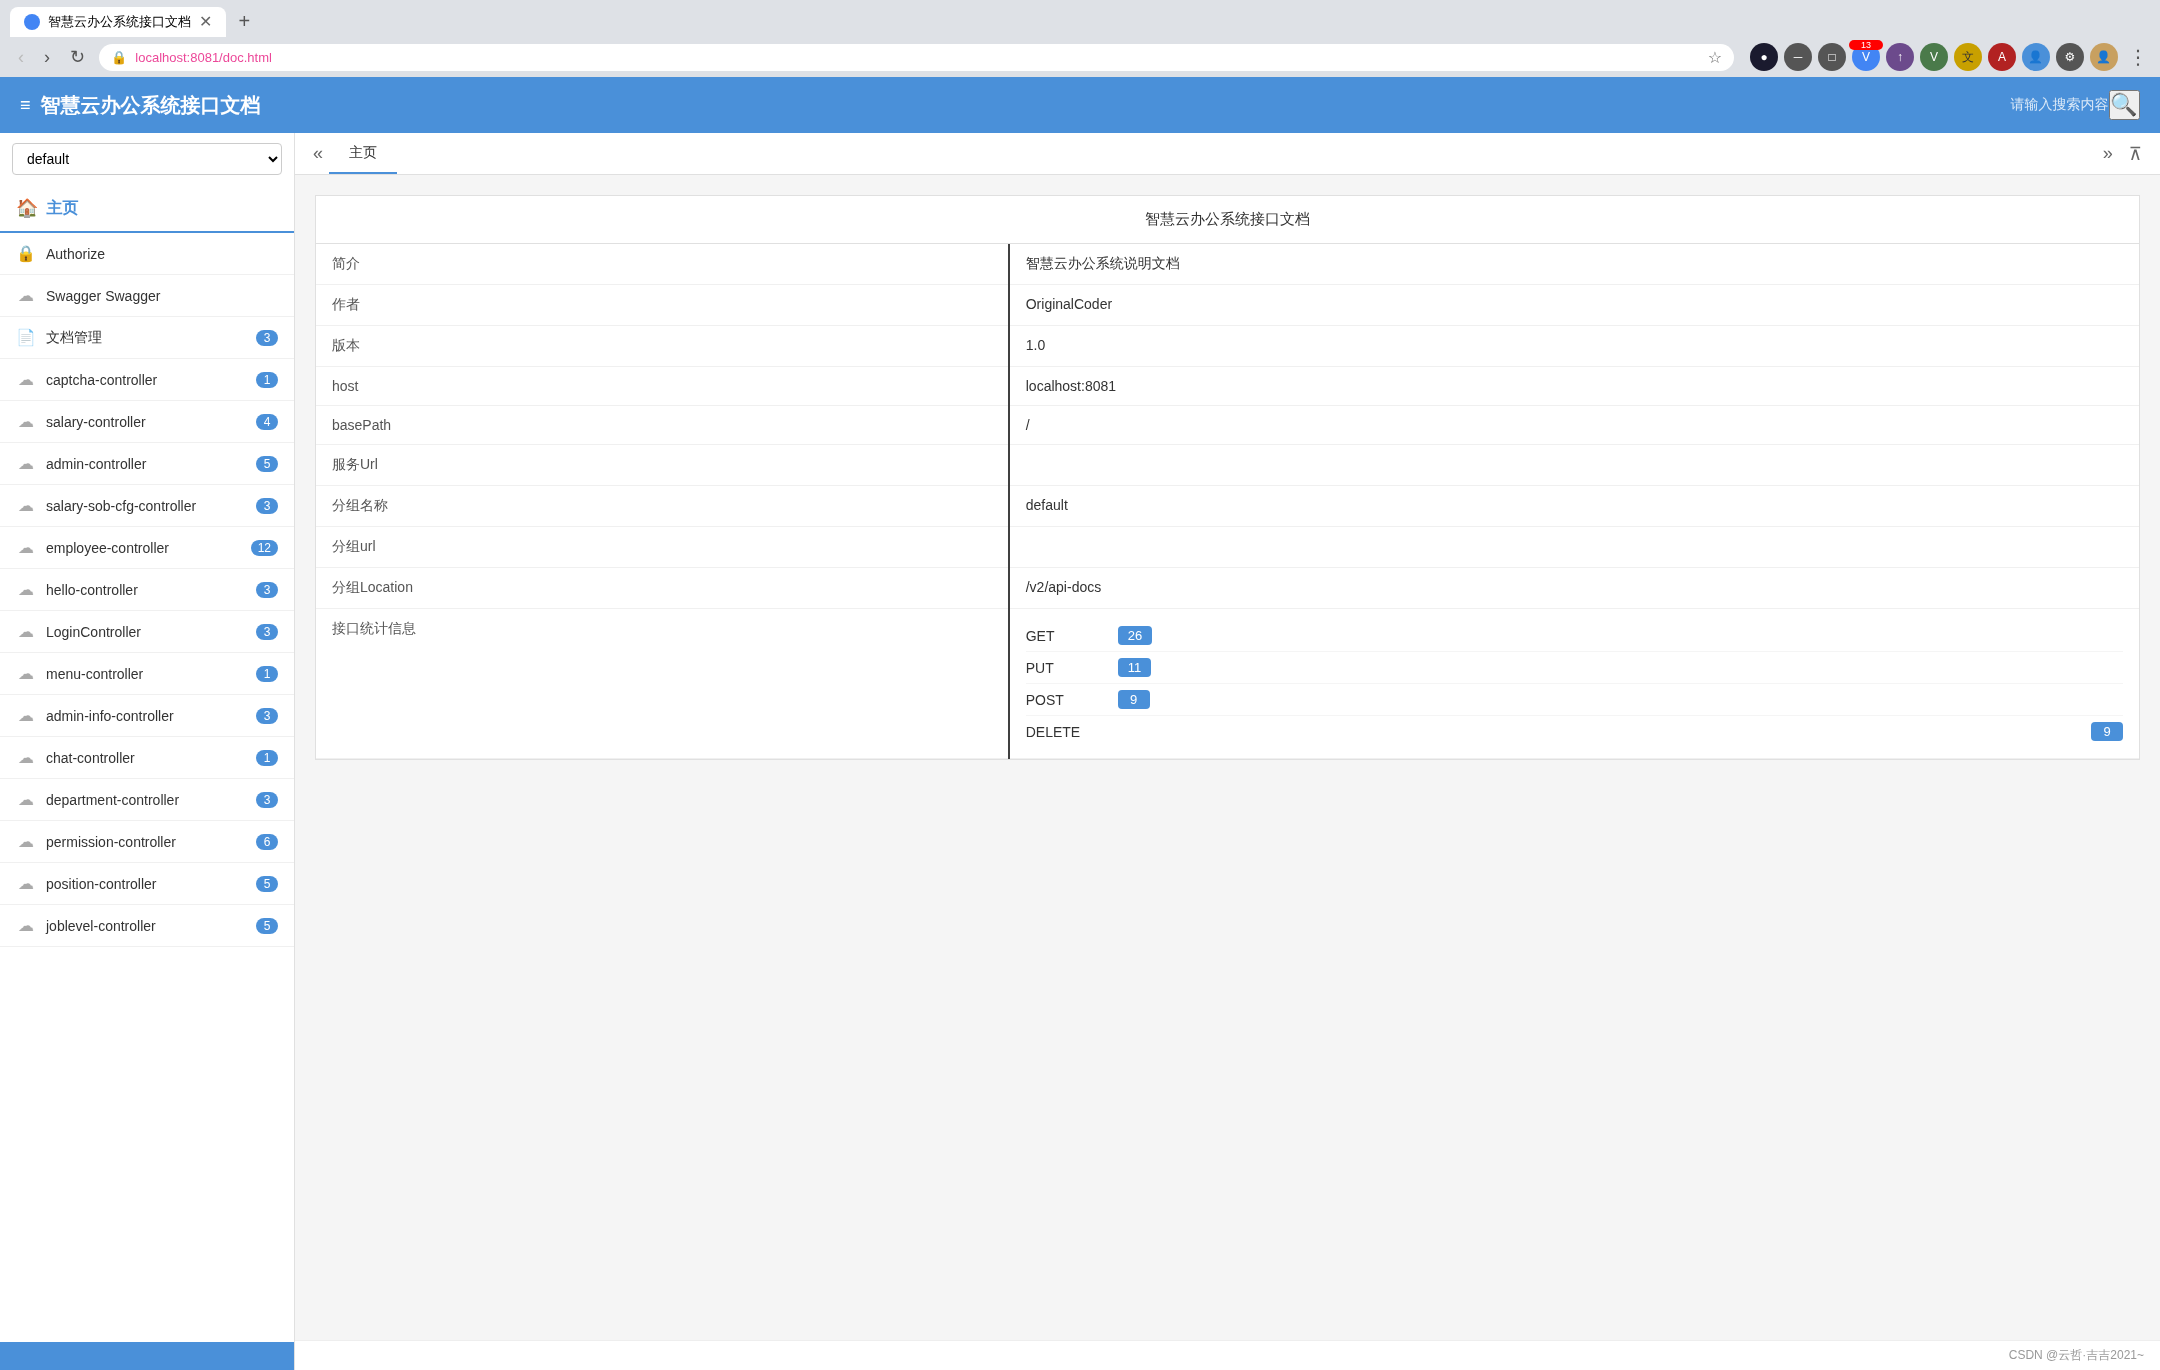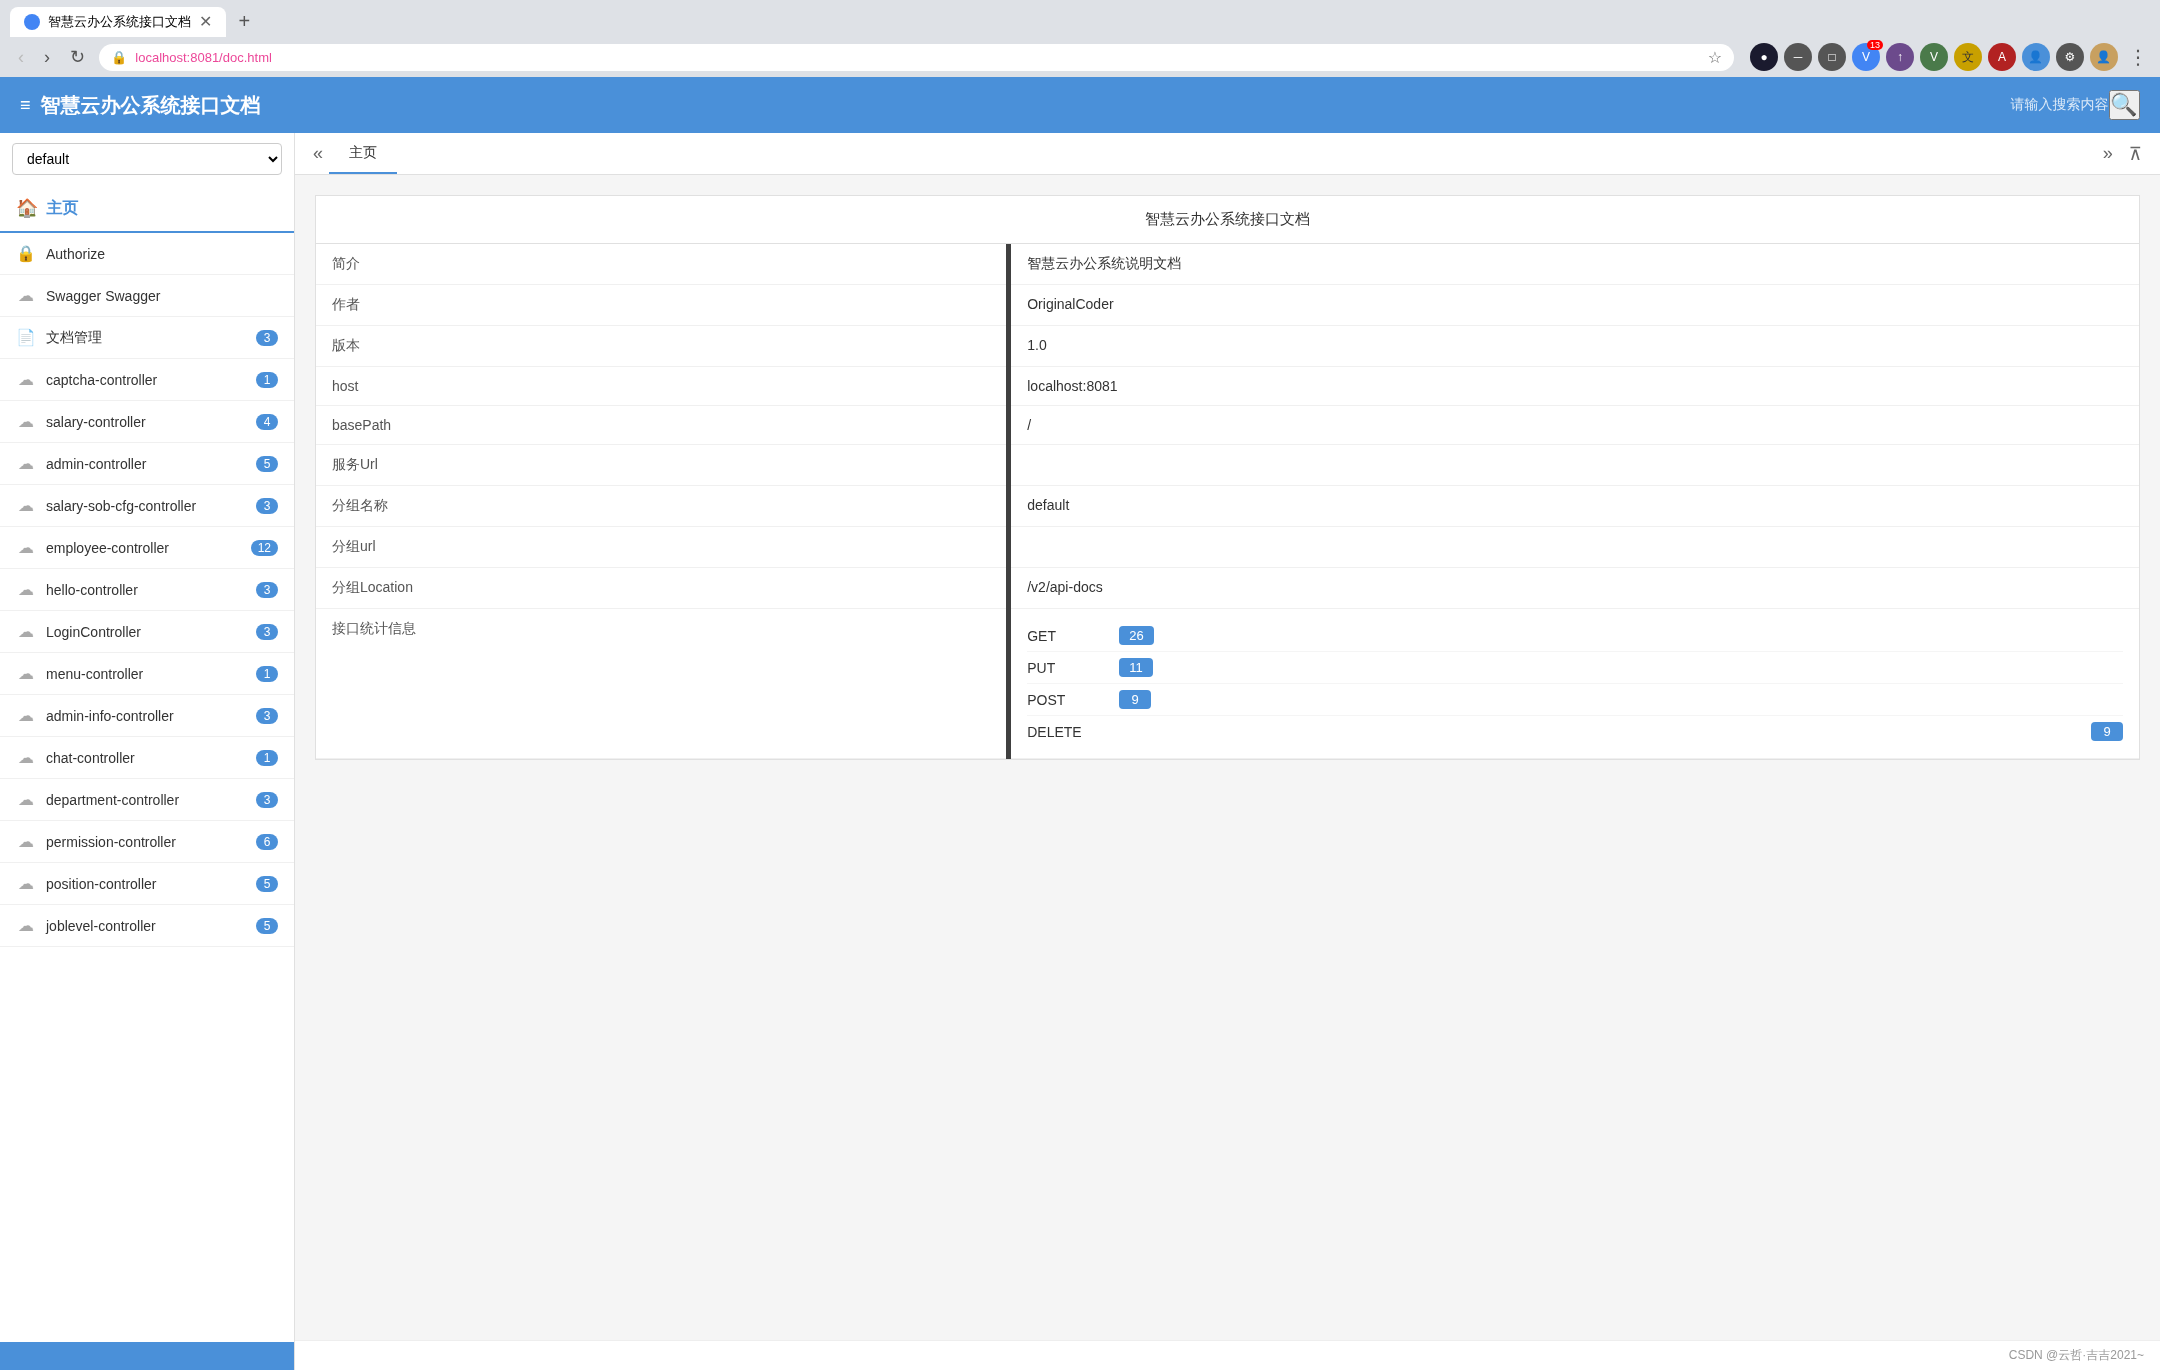--- a/index.html
+++ b/index.html
@@ -16,21 +16,21 @@
     .address-bar { display: flex; align-items: center; padding: 6px 12px; background: #dee1e6; gap: 8px; }
     .nav-btn { background: none; border: none; cursor: pointer; color: #555; font-size: 18px; padding: 2px 6px; }
     .nav-btn.disabled { color: #bbb; }
     .url-box { flex: 1; display: flex; align-items: center; background: #fff; border-radius: 20px; padding: 4px 12px; gap: 8px; font-size: 13px; }
     .url-text { flex: 1; color: #ec4899; }
     .star-btn { color: #666; font-size: 16px; }
     .toolbar-icons { display: flex; align-items: center; gap: 6px; margin-left: 8px; }
     .toolbar-icon { width: 28px; height: 28px; border-radius: 50%; background: #bbb; display: flex; align-items: center; justify-content: center; font-size: 12px; cursor: pointer; color: #fff; }
     .toolbar-icon.blue { background: #4285f4; }
     .toolbar-icon.notif { position: relative; }
-    .notif-badge { position: absolute; top: -3px; right: -3px; background: red; color: white; font-size: 9px; border-radius: 8px; padding: 0 3px; min-width: 14px; text-align: center; }
+    .notif-badge { position: absolute; top: -3px; right: -3px; background: red; color: white; font-size: 9px; border-radius: 8px; padding: 0 12px; min-width: 14px; text-align: center; }
     .more-btn { font-size: 20px; color: #555; cursor: pointer; margin-left: 4px; }
 
     
     .app { display: flex; flex-direction: column; flex: 1; overflow: hidden; }
 
     
     .app-header { background: #4a90d9; display: flex; align-items: center; padding: 0 20px; height: 56px; flex-shrink: 0; }
     .header-logo { display: flex; align-items: center; gap: 10px; color: white; font-size: 20px; font-weight: bold; flex: 1; }
     .logo-icon { font-size: 18px; }
     .search-icon-btn { color: white; font-size: 22px; cursor: pointer; }
@@ -61,21 +61,21 @@
     .tab-right-btns { margin-left: auto; display: flex; gap: 4px; }
 
     .content-body { flex: 1; overflow-y: auto; padding: 20px; }
 
     
     .info-table-wrapper { background: #fff; border: 1px solid #e0e0e0; }
     .info-table-title { text-align: center; padding: 14px; font-size: 15px; color: #333; border-bottom: 1px solid #e0e0e0; }
     .info-table { width: 100%; border-collapse: collapse; }
     .info-table tr { border-bottom: 1px solid #f0f0f0; }
     .info-table td { padding: 11px 16px; vertical-align: top; }
-    .info-table td:first-child { width: 38%; color: #555; border-right: 5px solid #404040; }
+    .info-table td:first-child { width: 38%; color: #555; border-right: 2px solid #404040; }
     .info-table td:last-child { color: #333; }
 
     .api-stats { }
     .api-stat-row { display: flex; align-items: center; gap: 12px; padding: 6px 0; border-bottom: 1px solid #f5f5f5; }
     .api-stat-row:last-child { border-bottom: none; justify-content: space-between; }
     .api-method { width: 80px; color: #333; font-size: 14px; }
     .api-badge { background: #4a90d9; color: white; border-radius: 4px; padding: 2px 10px; font-size: 13px; min-width: 32px; text-align: center; }
 
     
     .sidebar-footer { background: #4a90d9; color: white; padding: 14px 16px; font-size: 13px; margin-top: auto; flex-shrink: 0; }

